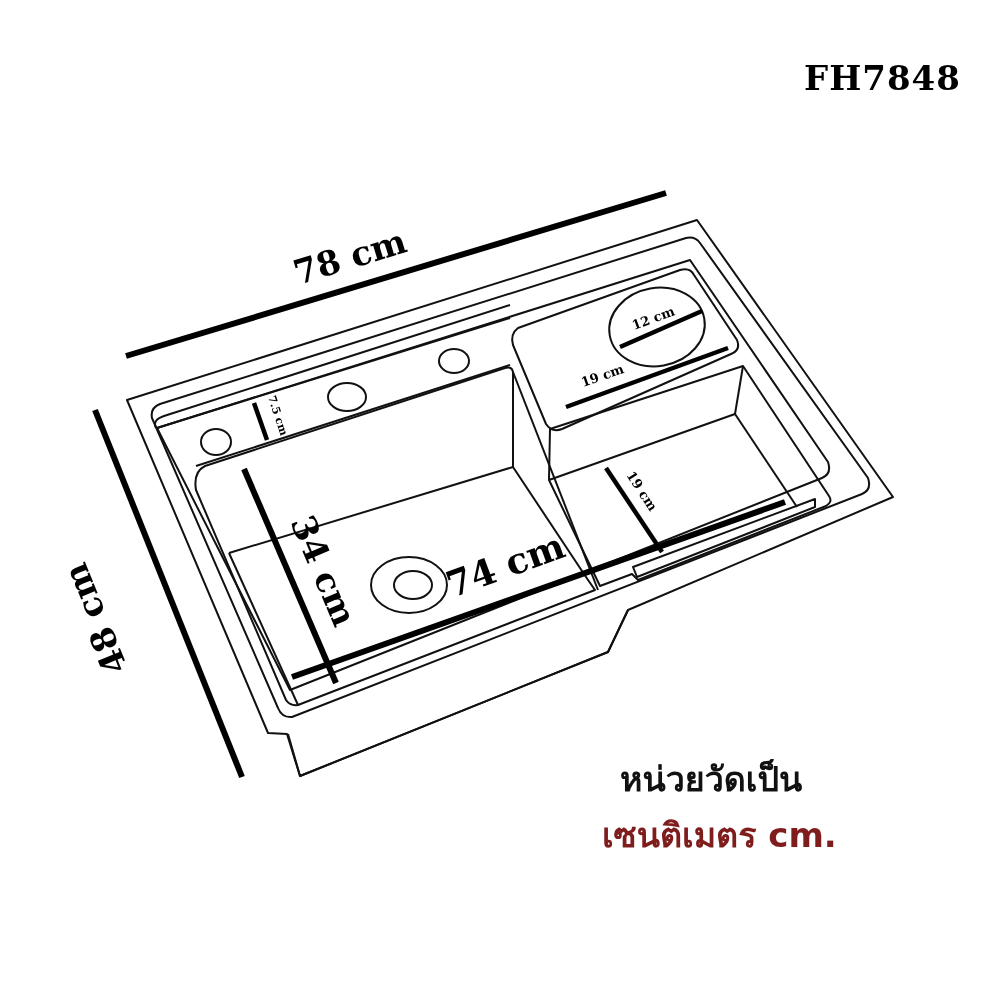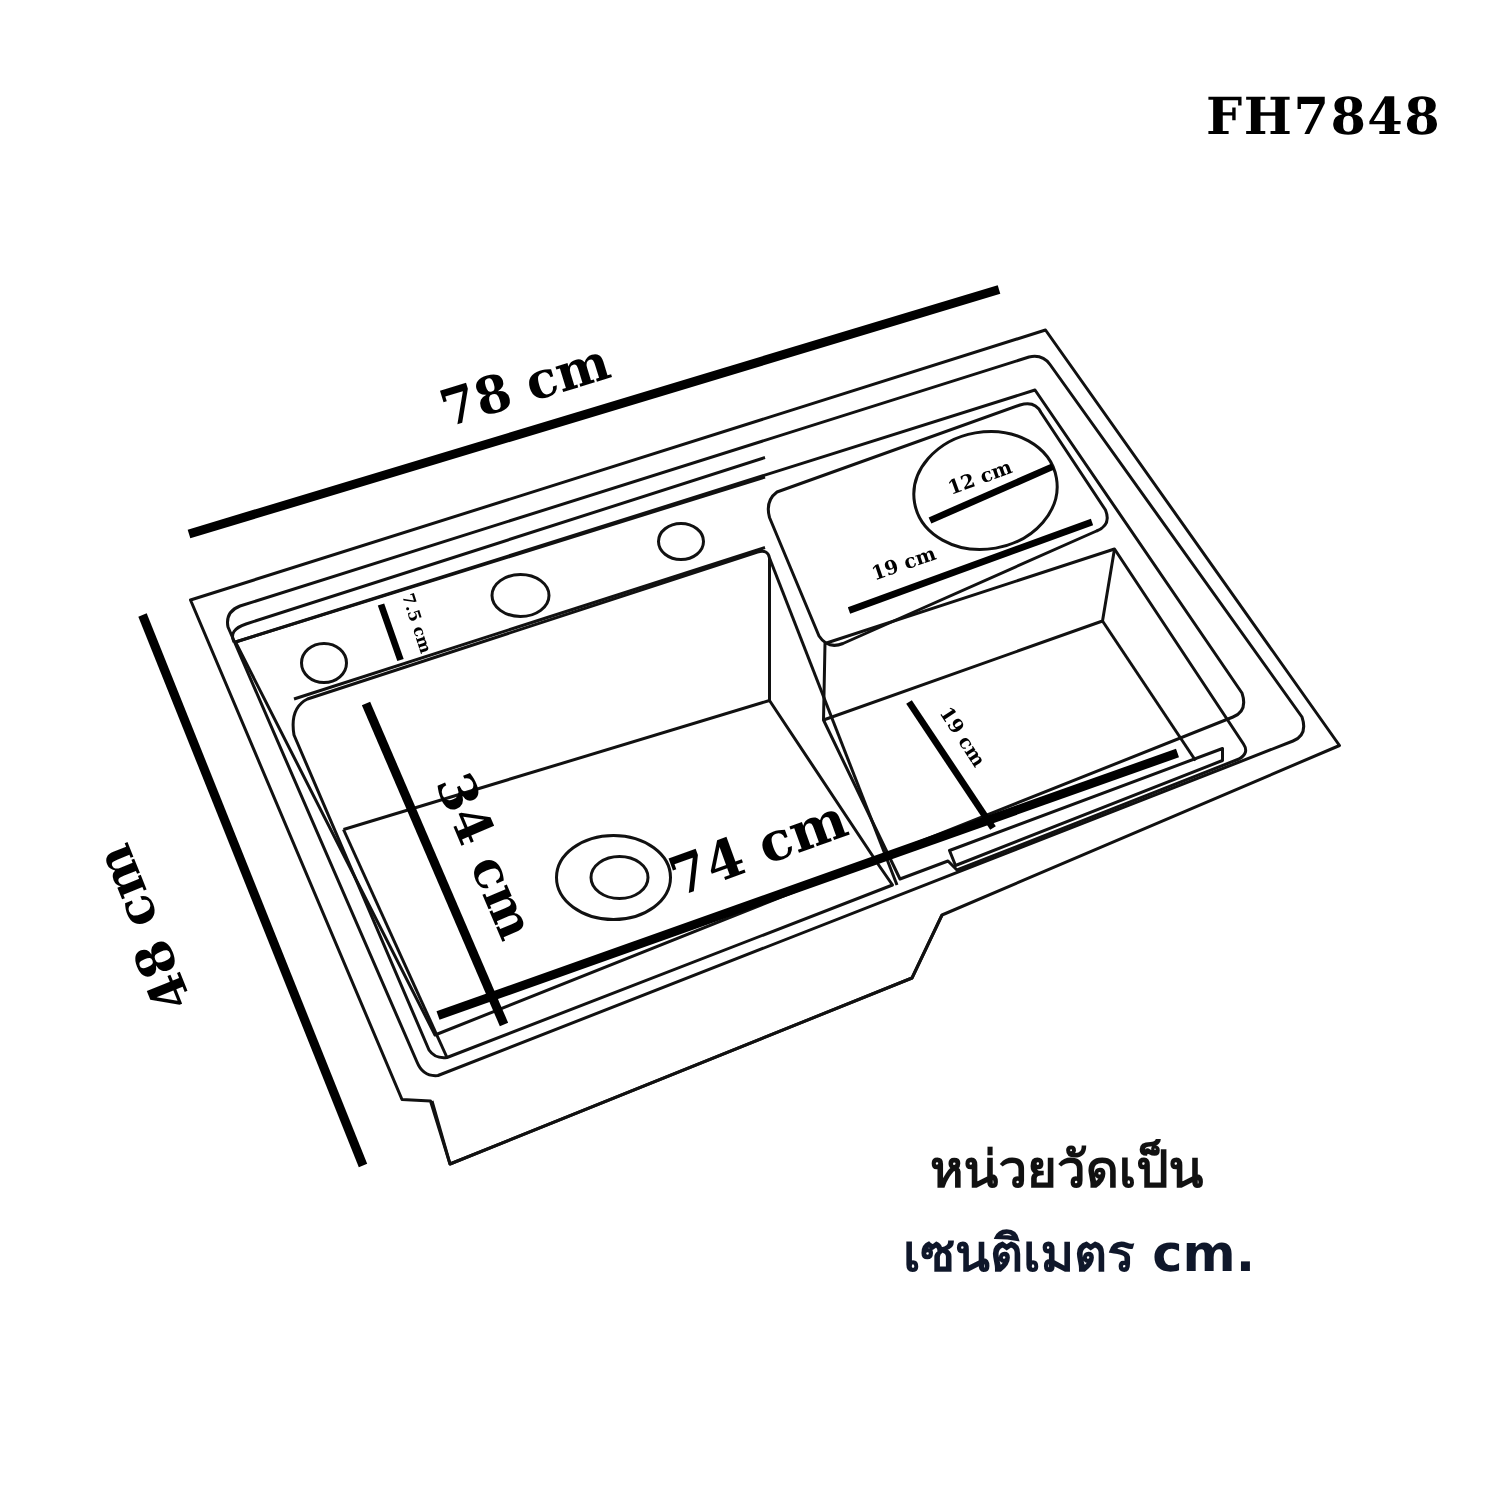--- a/index.html
+++ b/index.html
@@ -4,21 +4,21 @@
 <style>
   html, body { margin: 0; padding: 0; background: #ffffff; }
   body { width: 1000px; height: 1000px; position: relative; overflow: hidden; }
   svg { position: absolute; left: 0; top: 0; }
   .ol { fill: none; stroke: #111; stroke-width: 2; stroke-linejoin: round; }
   .dim { stroke: #000; stroke-width: 6; stroke-linecap: butt; }
   .dim-s { stroke: #000; stroke-width: 4.5; }
   .lbl { font-family: "DejaVu Serif", serif; font-weight: bold; fill: #000; }
   .model { position: absolute; left: 804px; top: 58px; font-family: "DejaVu Serif", serif; font-weight: bold; font-size: 34px; color: #000; letter-spacing: 1px; }
   .unit1 { position: absolute; left: 620px; top: 752px; font-family: "DejaVu Sans", sans-serif; font-weight: bold; font-size: 34px; color: #111; }
-  .unit2 { position: absolute; left: 602px; top: 808px; font-family: "DejaVu Sans", sans-serif; font-weight: bold; font-size: 34px; color: #0f172a; }
+  .unit2 { position: absolute; left: 602px; top: 808px; font-family: "DejaVu Sans", sans-serif; font-weight: bold; font-size: 34px; color: #7f1d1d; }
 </style>
 </head>
 <body>
 
 <div class="model">FH7848</div>
 
 <svg width="1000" height="1000" viewBox="0 0 1000 1000">
 
   <path class="ol" d="M127,400 L697,220 L893,497 L628,610 L608,652 L300,776 L287,734 L268,733 Z"></path>
 

